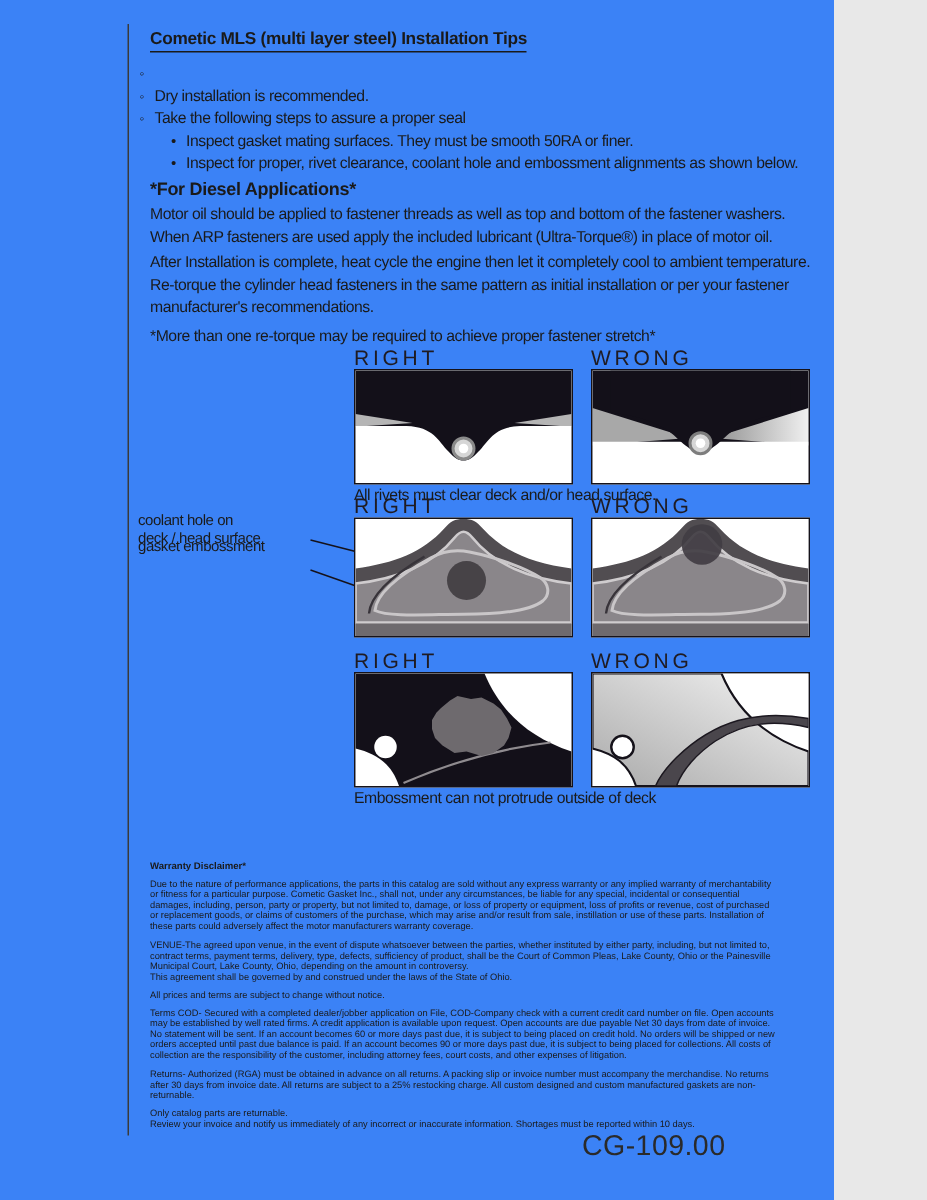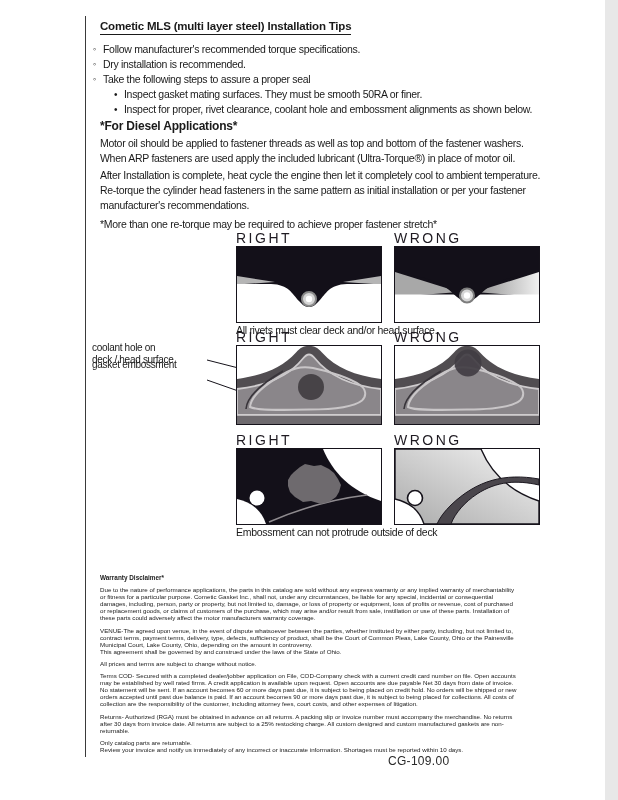--- a/index.html
+++ b/index.html
@@ -1,16 +1,16 @@
 <!DOCTYPE html>
 <html><head>
 <meta charset="utf-8">
 <style>
   html,body{margin:0;padding:0;background:#e8e8e8;}
-  #page{position:relative;width:605px;height:800px;background:#ffffff;overflow:hidden;
+  #page{position:relative;width:556px;height:800px;background:#3b82f6;overflow:hidden;
         font-family:"Liberation Sans","DejaVu Sans",sans-serif;color:#1a1a1a;}
   .abs{position:absolute;}
   #vrule{left:85px;top:16px;width:1px;height:741px;background:#3a3a3a;}
   #title{left:100px;top:20px;font-size:11.5px;font-weight:bold;letter-spacing:-0.2px;
          border-bottom:1.6px solid #1a1a1a;padding-bottom:2px;}
   .body-txt{font-size:10.5px;letter-spacing:-0.3px;line-height:15px;}
   #bullets{left:93px;top:42px;width:460px;}
   .bullet{display:flex;}
   .bullet .marker{width:10px;flex:0 0 10px;font-size:9px;line-height:15px;}
   .bullet.sub{margin-left:21px;}
@@ -21,35 +21,34 @@
   #diesel-p3{left:100px;top:217px;width:452px;}
   .rw-label{width:144px;text-align:left;font-size:14px;letter-spacing:2.5px;color:#1f1b22;}
   .panel{width:144px;border:1.5px solid #15121a;background:#fff;line-height:0;}
   .panel svg{display:block;}
   .caption{font-size:10.5px;letter-spacing:-0.3px;line-height:13.5px;}
   .ann-label{width:112px;font-size:10px;letter-spacing:-0.3px;line-height:12px;}
   #legal{left:100px;top:574px;width:420px;font-size:6.2px;line-height:7.1px;letter-spacing:0;}
   #legal .lg-head{font-weight:bold;font-size:6.4px;margin:0 0 5px 0;}
   #legal p{margin:5px 0 0 0;}
   #legal p.tight{margin-top:0;}
-  #footer-code{left:388px;top:754px;font-size:12px;letter-spacing:0.3px;color:#2a2a2a;}
+  #footer-code{left:388px;top:754px;font-size:19px;letter-spacing:0.3px;color:#2a2a2a;}
 </style>
 </head>
 <body>
 
 <div id="page">
 
   <div id="vrule" class="abs"></div>
 
   <div id="title" class="abs">Cometic MLS (multi layer steel) Installation Tips</div>
 
   <div id="bullets" class="abs body-txt">
     <div class="bullet">
       <span class="marker">◦</span>
-      <span>Follow manufacturer's recommended torque specifications.</span>
     </div>
     <div class="bullet">
       <span class="marker">◦</span>
       <span>Dry installation is recommended.</span>
     </div>
     <div class="bullet">
       <span class="marker">◦</span>
       <span>Take the following steps to assure a proper seal</span>
     </div>
     <div class="bullet sub">

